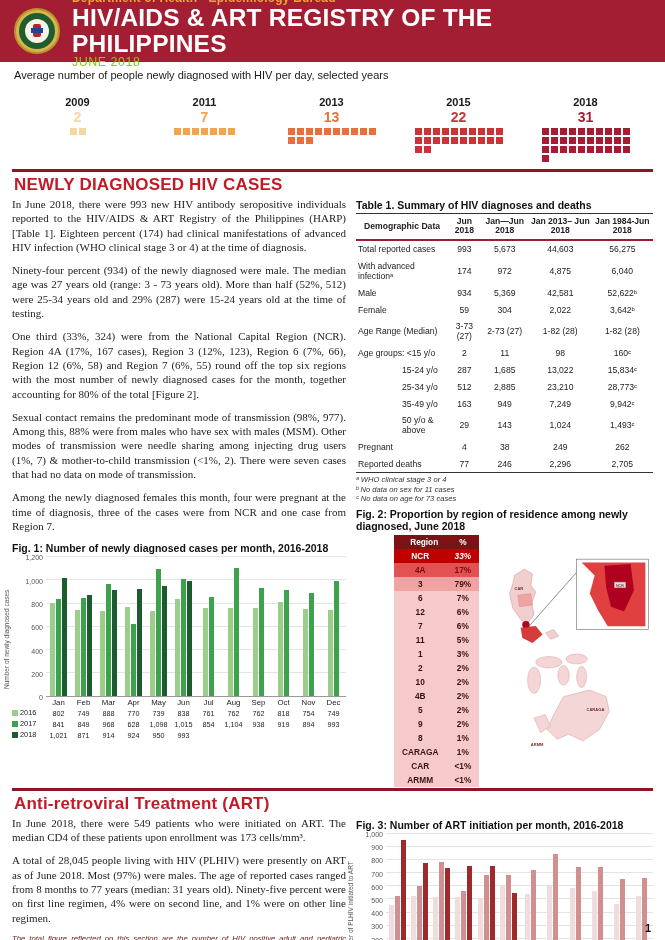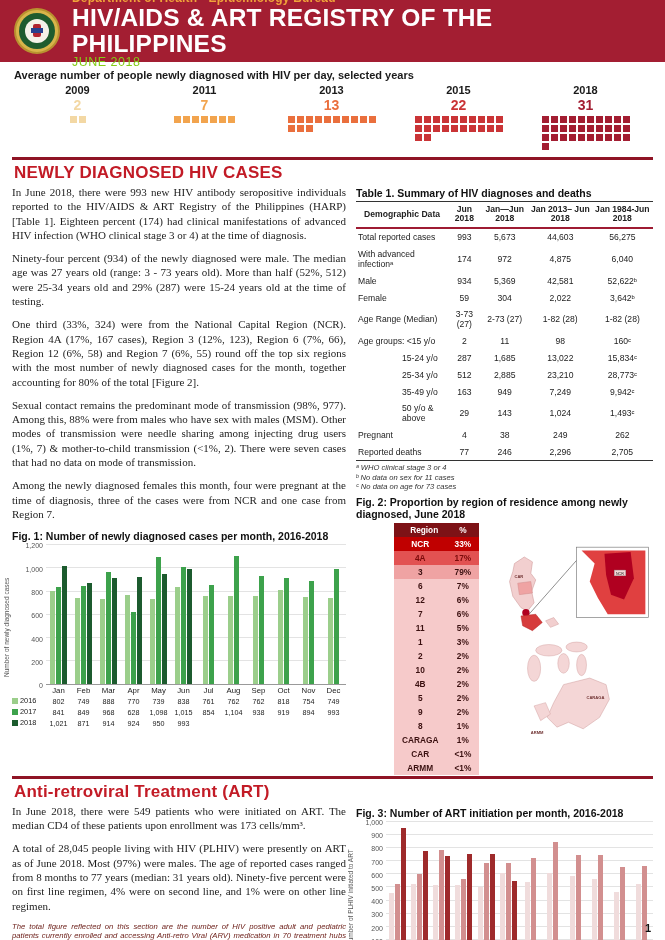--- a/index.html
+++ b/index.html
@@ -16,21 +16,21 @@
   .logo-inner { width:36px; height:36px; border-radius:50%; background:#1f5c2e; display:flex; align-items:center; justify-content:center; }
   .logo-core { width:24px; height:24px; border-radius:50%; background:#f5f2e8; position:relative; }
   .logo-core::before { content:""; position:absolute; left:8px; top:5px; width:8px; height:13px; background:#b02430; border-radius:2px; }
   .logo-core::after { content:""; position:absolute; left:6px; top:9px; width:12px; height:5px; background:#27418e; }
   .head-text { display:flex; flex-direction:column; line-height:1.05; }
   .head-bureau { color:#efa23a; font-weight:bold; font-size:12px; letter-spacing:.2px; }
   .head-title { color:#ffffff; font-weight:bold; font-size:24.5px; letter-spacing:.2px; }
   .head-period { color:#84cc16; font-size:12.5px; letter-spacing:.5px; }
   
   .info { padding:7px 14px 2px 14px; }
-  .info-title { font-size:11px; font-weight:bold; color:#1a1a1a; margin-bottom:3px; }
+  .info-title { font-size:11px; font-weight:normal; color:#1a1a1a; margin-bottom:15px; }
   .info-row { display:flex; }
   .info-item { width:127px; display:flex; flex-direction:column; align-items:center; }
   .info-year { font-size:11px; font-weight:bold; color:#1a1a1a; }
   .info-value { font-size:14px; font-weight:bold; margin:1px 0 3px 0; }
   .waffle { display:flex; flex-direction:column; gap:2px; min-height:38px; align-self:center; }
   .waffle-r { display:flex; gap:2px; }
   .sq { width:7px; height:7px; }
   
   .rule { height:3px; background:#8f1425; margin:1px 12px 0 12px; }
   .sec-title { color:#c21b26; font-weight:bold; font-size:17px; padding:3px 14px 2px 14px; letter-spacing:.2px; }
@@ -485,21 +485,21 @@
       <div class="fig-title">Fig. 2: Proportion by region of residence among newly diagnosed, June 2018</div>
       <div class="fig2-wrap">
         <table class="reg">
           <tbody id="reg-body">
               <tr>
                 <td style="background: rgb(125, 18, 22); color: rgb(255, 255, 255); padding-left: 16px;">Region</td>
                 <td style="background: rgb(125, 18, 22); color: rgb(255, 255, 255);">%</td>
               </tr>
               <tr>
                 <td style="background: rgb(192, 0, 0); color: rgb(255, 255, 255);">NCR</td>
-                <td style="background: rgb(192, 0, 0); color: rgb(255, 255, 255);">33%</td>
+                <td style="background: rgb(192, 0, 0); color: rgb(255, 255, 255); font-style: italic;">33%</td>
               </tr>
               <tr>
                 <td style="background: rgb(226, 82, 82); color: rgb(122, 10, 10);">4A</td>
                 <td style="background: rgb(226, 82, 82); color: rgb(122, 10, 10);">17%</td>
               </tr>
               <tr>
                 <td style="background: rgb(239, 163, 163); color: rgb(58, 16, 16);">3</td>
                 <td style="background: rgb(239, 163, 163); color: rgb(58, 16, 16);">79%</td>
               </tr>
               <tr>

